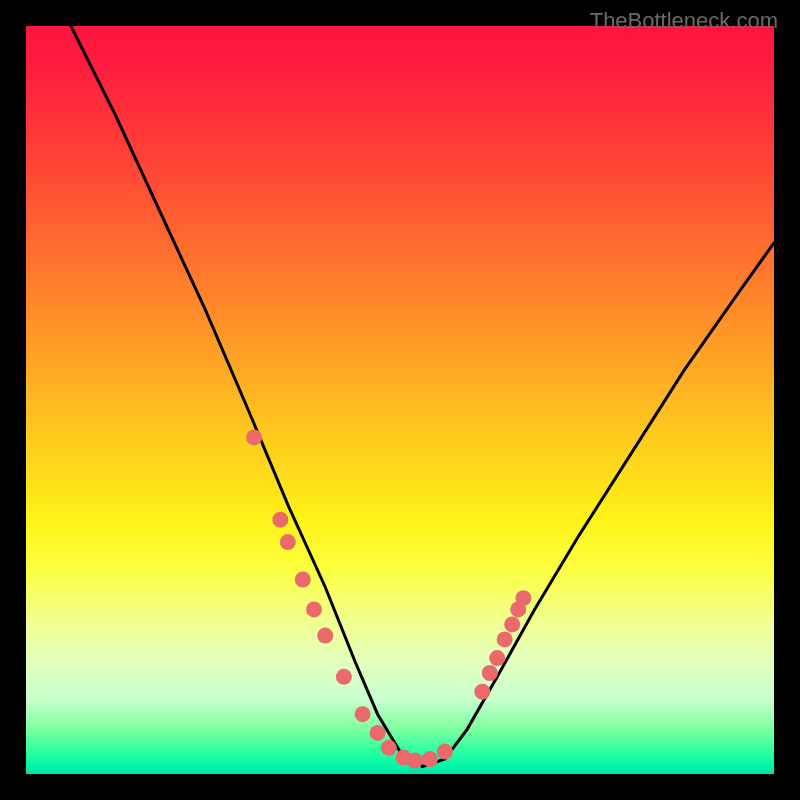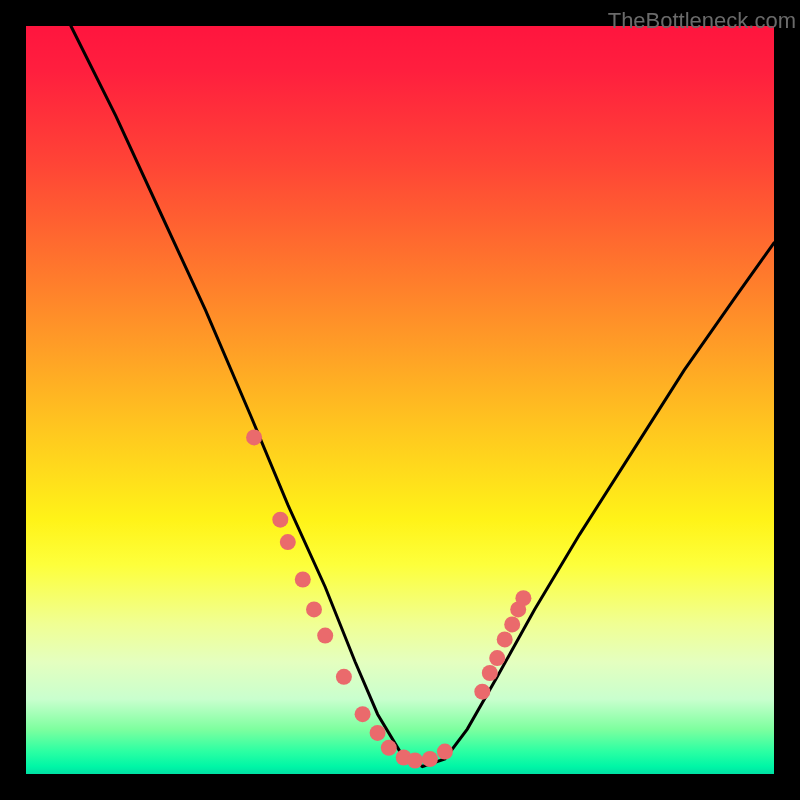--- a/index.html
+++ b/index.html
@@ -8,21 +8,21 @@
     width: 800px;
     height: 800px;
     background: #000;
     font-family: Arial, sans-serif;
     position: relative;
     overflow: hidden;
   }
   .watermark {
     position: absolute;
     top: 8px;
-    right: 4px;
+    right: 22px;
     color: #6a6a6a;
     font-size: 22px;
     font-weight: 500;
     z-index: 10;
   }
   .plot-frame {
     position: absolute;
     left: 26px;
     top: 26px;
     width: 748px;

